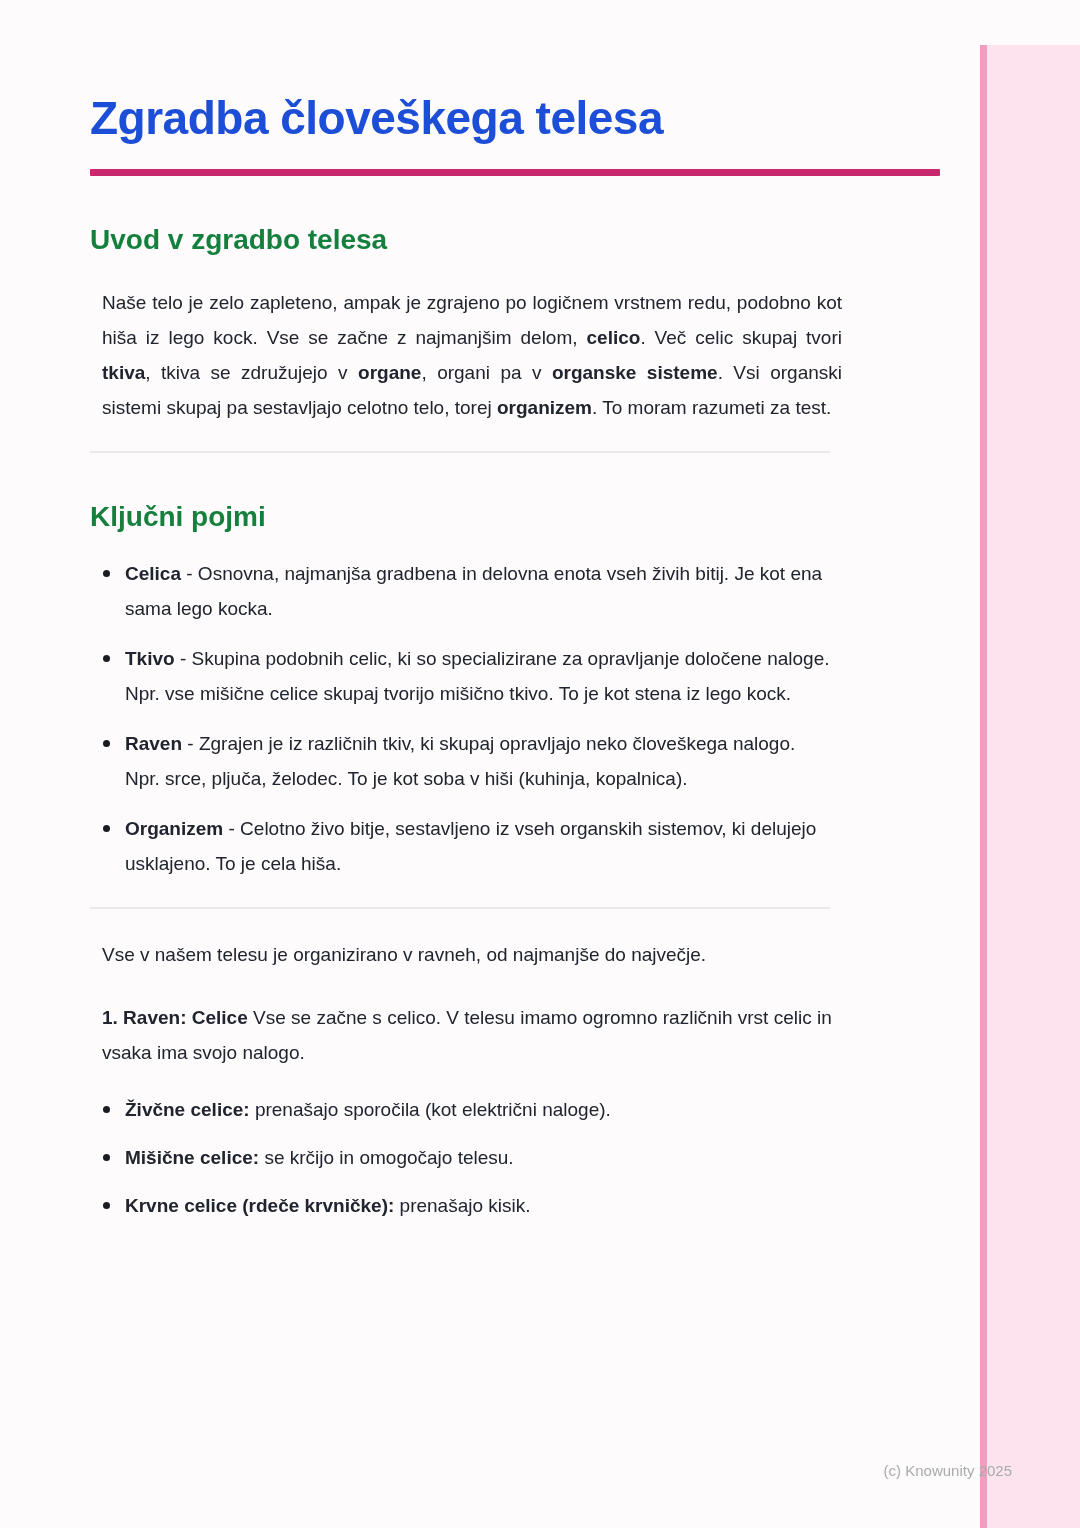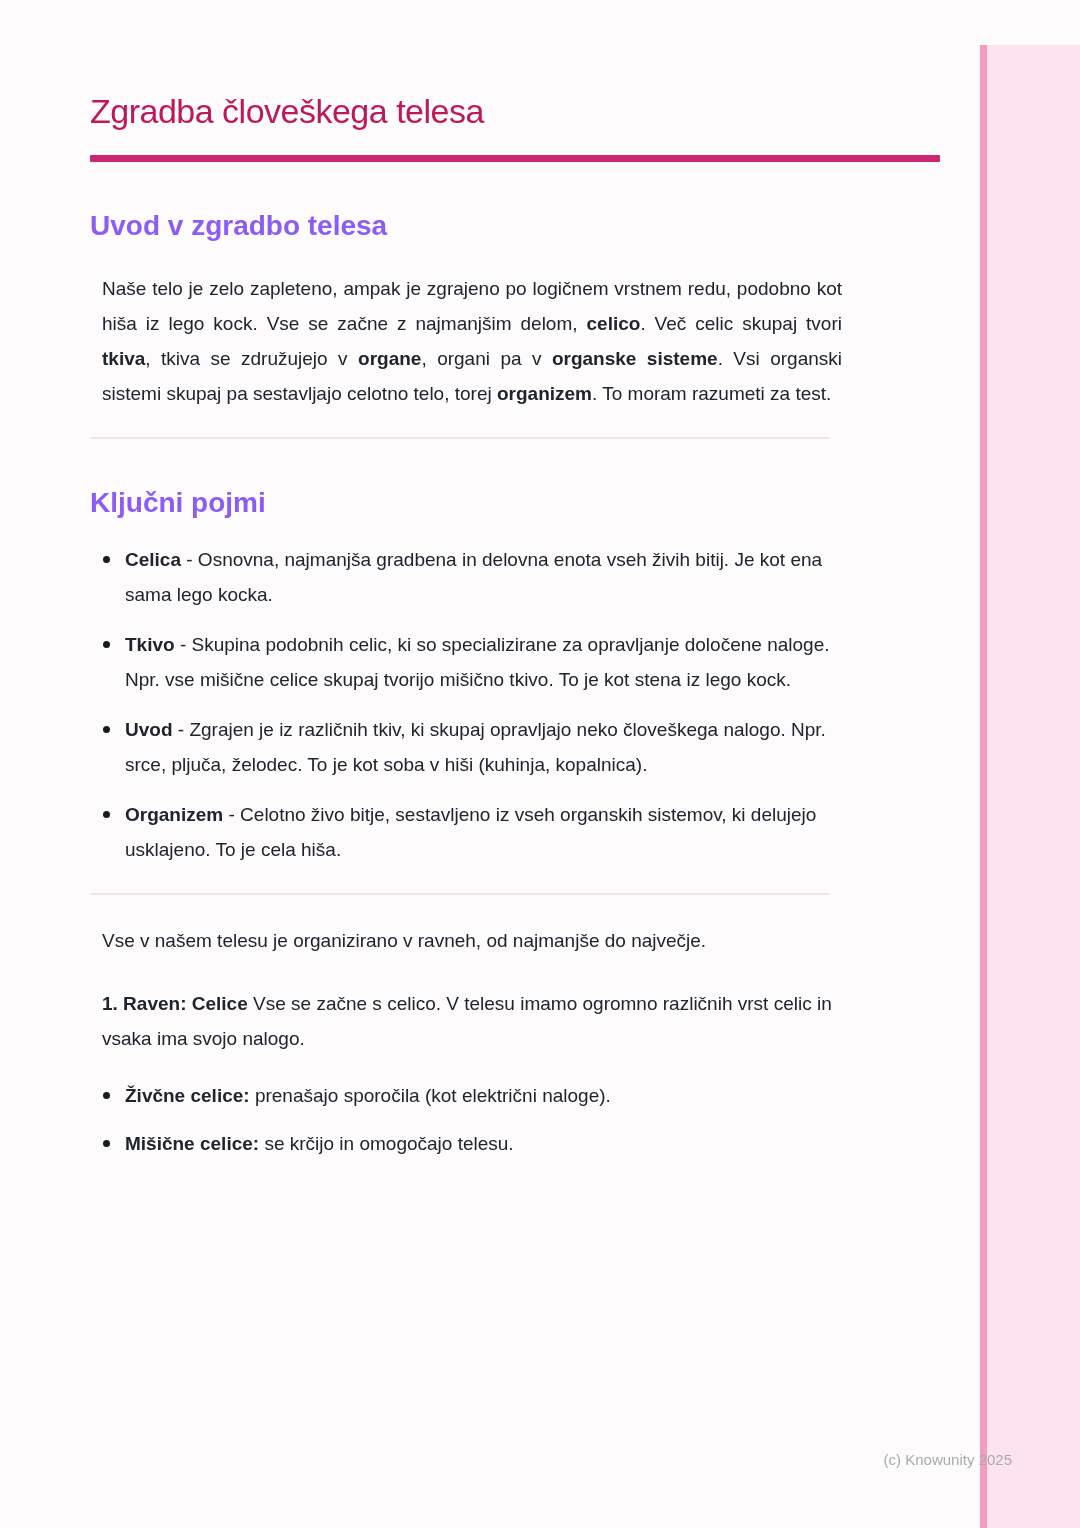--- a/index.html
+++ b/index.html
@@ -29,39 +29,39 @@
   .page {
     position: absolute;
     left: 90px;
     top: 0;
     width: 850px;
     padding-top: 92px;
     z-index: 1;
   }
   h1 {
     margin: 0;
-    font-size: 34px;
+    font-size: 46px;
     line-height: 1.15;
-    font-weight: 400;
+    font-weight: 700;
     letter-spacing: -0.5px;
-    color: #be185d;
+    color: #1d4ed8;
   }
   .title-rule {
     margin-top: 24px;
     width: 850px;
     height: 7px;
     background: #c9286e;
     border-radius: 1px;
   }
   .h2 {
     margin: 46px 0 0 0;
     font-size: 28px;
     line-height: 1.25;
     font-weight: 700;
-    color: #8b5cf6;
+    color: #15803d;
     max-width: 740px;
   }
   .para {
     margin: 28px 0 0 12px;
     max-width: 740px;
     font-size: 19px;
     line-height: 35px;
   }
   .justify {
     text-align: justify;
@@ -97,21 +97,21 @@
   }
   ul.bullets.tight li {
     margin-bottom: 13px;
   }
   .b {
     font-weight: 700;
   }
   .footer {
     position: absolute;
     right: 68px;
-    bottom: 60px;
+    bottom: 49px;
     font-size: 15px;
     color: #a9abad;
     z-index: 2;
   }
 </style>
 </head>
 <body>
 
 <div class="side-stripe"></div>
 
@@ -125,31 +125,32 @@
     <p class="para justify"><span>Naše telo je zelo zapleteno, ampak je zgrajeno po logičnem vrstnem redu, podobno kot hiša iz lego kock. Vse se začne z najmanjšim delom, </span><span class="b">celico</span><span>. Več celic skupaj tvori </span><span class="b">tkiva</span><span>, tkiva se združujejo v </span><span class="b">organe</span><span>, organi pa v </span><span class="b">organske sisteme</span><span>. Vsi organski sistemi skupaj pa sestavljajo celotno telo, torej </span><span class="b">organizem</span><span>. To moram razumeti za test.</span></p>
   </section>
 
   <hr class="divider">
 
   <section>
     <h2 class="h2">Ključni pojmi</h2>
     <ul class="bullets">
         <li><span class="b">Celica</span><span> - Osnovna, najmanjša gradbena in delovna enota vseh živih bitij. Je kot ena sama lego kocka.</span></li>
         <li><span class="b">Tkivo</span><span> - Skupina podobnih celic, ki so specializirane za opravljanje določene naloge. Npr. vse mišične celice skupaj tvorijo mišično tkivo. To je kot stena iz lego kock.</span></li>
-        <li><span class="b">Uvod</span><span> - Zgrajen je iz različnih tkiv, ki skupaj opravljajo neko človeškega nalogo. Npr. srce, pljuča, želodec. To je kot soba v hiši (kuhinja, kopalnica).</span></li>
+        <li><span class="b">Raven</span><span> - Zgrajen je iz različnih tkiv, ki skupaj opravljajo neko človeškega nalogo. Npr. srce, pljuča, želodec. To je kot soba v hiši (kuhinja, kopalnica).</span></li>
         <li><span class="b">Organizem</span><span> - Celotno živo bitje, sestavljeno iz vseh organskih sistemov, ki delujejo usklajeno. To je cela hiša.</span></li>
       </ul>
   </section>
 
   <hr class="divider">
 
   <section>
     <p class="para">Vse v našem telesu je organizirano v ravneh, od najmanjše do največje.</p>
     <p class="para"><span class="b">1. Raven: Celice</span><span> Vse se začne s celico. V telesu imamo ogromno različnih vrst celic in vsaka ima svojo nalogo.</span></p>
     <ul class="bullets tight">
         <li><span class="b">Živčne celice:</span><span> prenašajo sporočila (kot električni naloge).</span></li>
         <li><span class="b">Mišične celice:</span><span> se krčijo in omogočajo telesu.</span></li>
+        <li><span class="b">Krvne celice (rdeče krvničke):</span><span> prenašajo kisik.</span></li>
       </ul>
   </section>
 
 </main>
 
 <div class="footer">(c) Knowunity 2025</div>
 
 </body></html>

